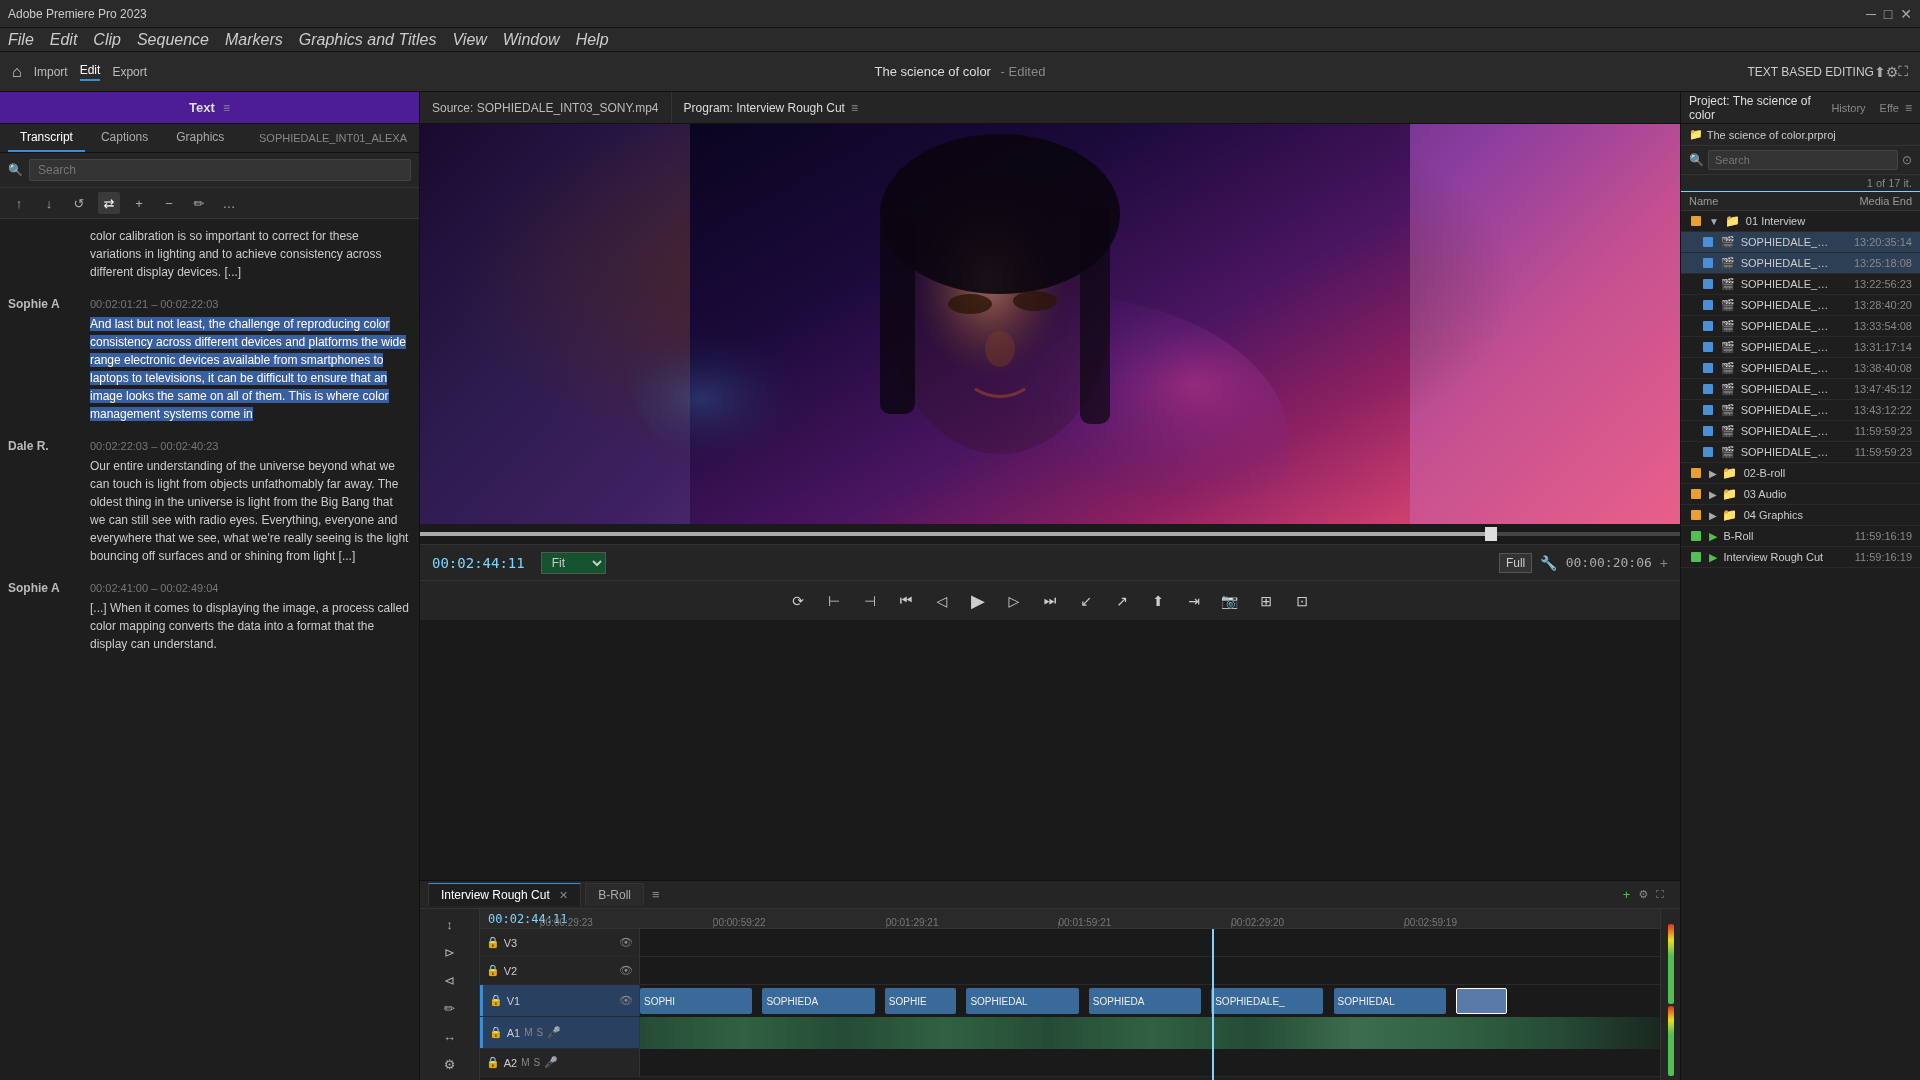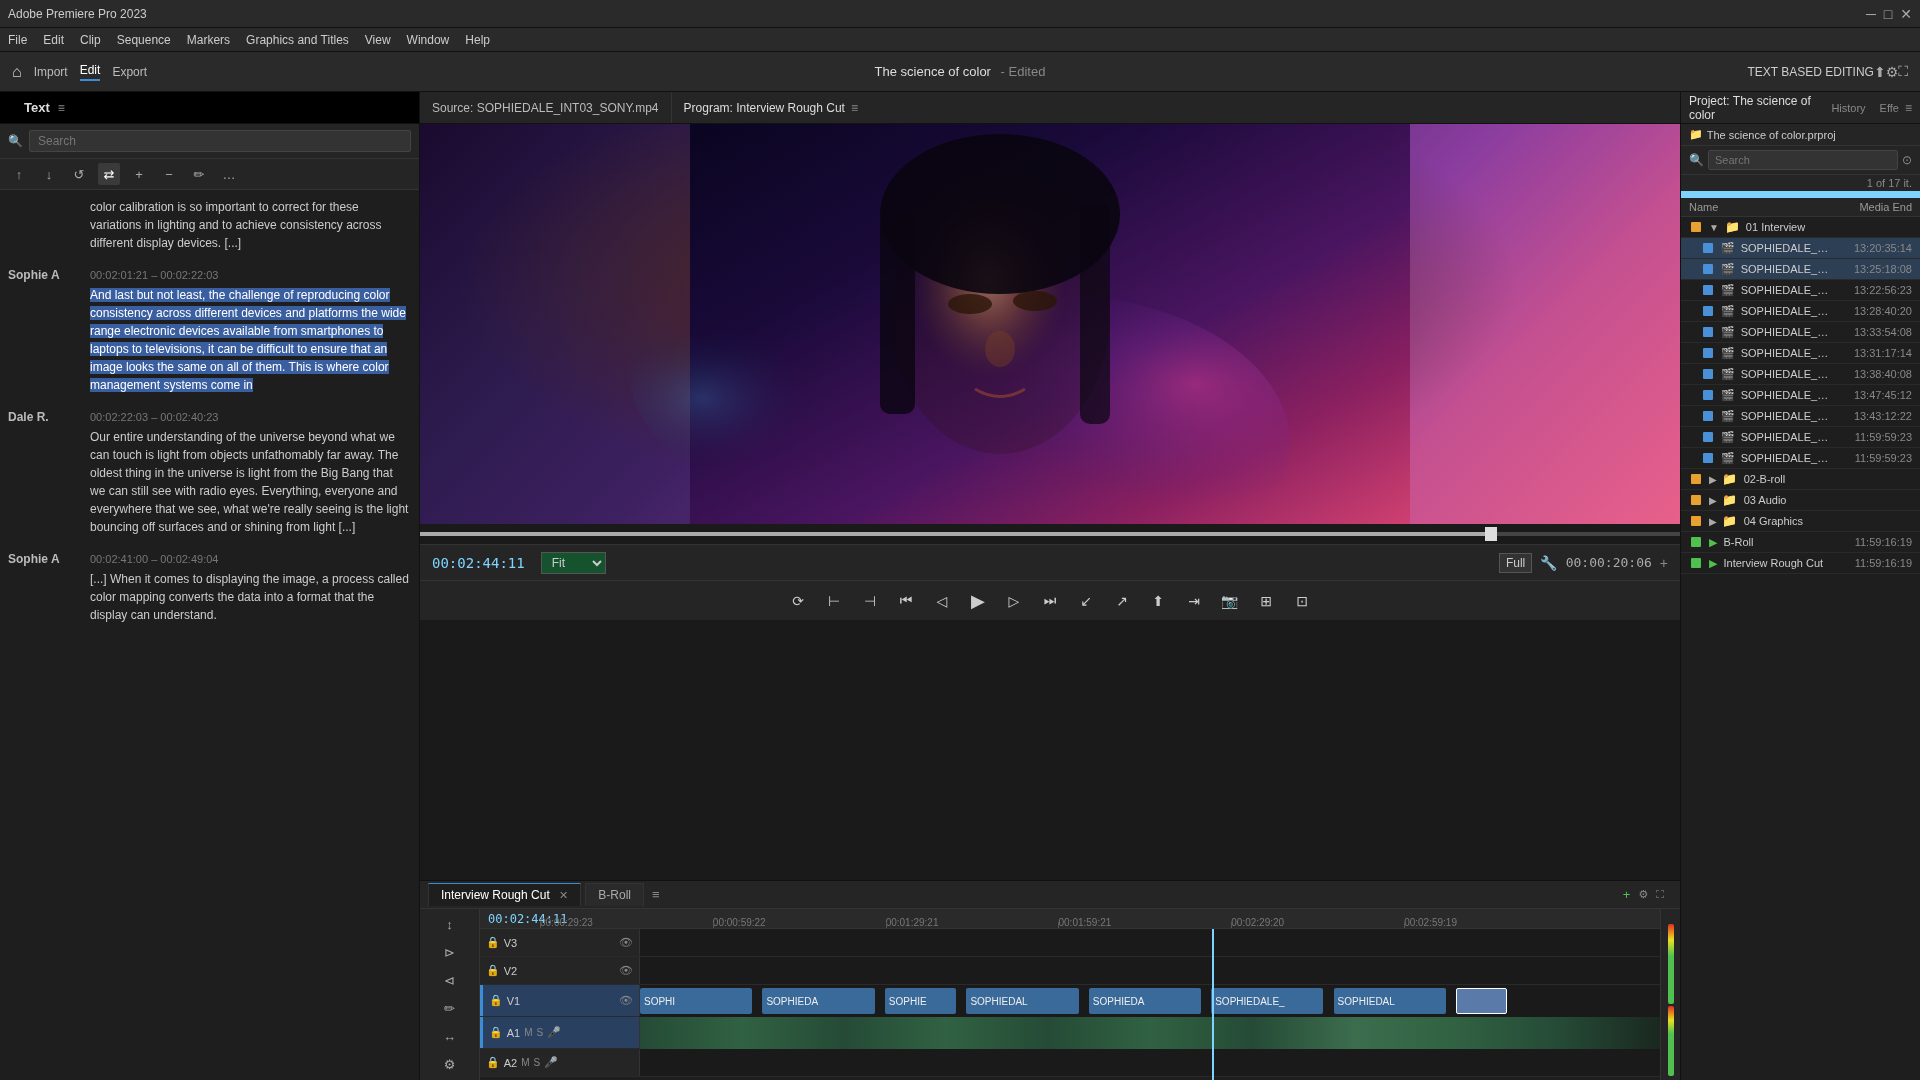--- a/index.html
+++ b/index.html
@@ -43,23 +43,24 @@
     #menubar {
       height: 24px;
       background: #2a2a2a;
       display: flex;
       align-items: center;
       padding: 0 8px;
       gap: 16px;
       border-bottom: 1px solid #111;
     }
     #menubar span {
-      font-size: 12px;
+      font-size: 16px;
       color: #ccc;
       cursor: pointer;
+      font-style: italic;
     }
     
     #top-toolbar {
       height: 40px;
       background: #2a2a2a;
       display: flex;
       align-items: center;
       border-bottom: 1px solid #111;
       position: relative;
     }
@@ -91,26 +92,27 @@
     #left-panel {
       width: 420px;
       background: #1e1e1e;
       border-right: 1px solid #111;
       display: flex;
       flex-direction: column;
       flex-shrink: 0;
     }
     #left-panel .panel-header {
       height: 32px;
-      background: #000000;
+      background: #4c1d95;
       display: flex;
       align-items: center;
       padding: 0 24px;
       gap: 8px;
       border-bottom: 1px solid #111;
+      justify-content: center;
     }
     #left-panel .panel-header .panel-title {
       font-size: 13px;
       color: #ddd;
       font-weight: bold;
     }
     #left-panel .tabs {
       display: flex;
       background: #252525;
       border-bottom: 1px solid #111;
@@ -563,21 +565,21 @@
       color: #ccc;
       padding: 3px 6px;
       font-size: 11px;
       border-radius: 2px;
     }
     #right-panel .count-label {
       font-size: 11px;
       color: #888;
       padding: 2px 8px;
       background: #252525;
-      border-bottom: 7px solid #7dd3fc;
+      border-bottom: 1px solid #7dd3fc;
       text-align: right;
     }
     #right-panel .project-list-header {
       display: flex;
       padding: 3px 8px;
       background: #252525;
       border-bottom: 1px solid #333;
       gap: 4px;
     }
     #right-panel .project-list-header span {
@@ -676,20 +678,26 @@
     <span style="color:#aaa;font-size:14px;">⛶</span>
   </div>
 </div>
 
 <div id="main">
 
   <div id="left-panel">
     <div class="panel-header">
       <span class="panel-title">Text</span>
       <span style="color:#888;">≡</span>
+    </div>
+    <div class="tabs">
+      <div class="tab active">Transcript</div>
+      <div class="tab">Captions</div>
+      <div class="tab">Graphics</div>
+      <span class="filename">SOPHIEDALE_INT01_ALEXA</span>
     </div>
     <div class="search-bar">
       <span style="color:#888;">🔍</span>
       <input type="text" placeholder="Search" value="" style="">
     </div>
     <div class="search-tools">
       <div class="tool-btn">↑</div>
       <div class="tool-btn">↓</div>
       <div class="tool-btn">↺</div>
       <div class="tool-btn" style="background:#3a3a3a;color:#fff;">⇄</div>

